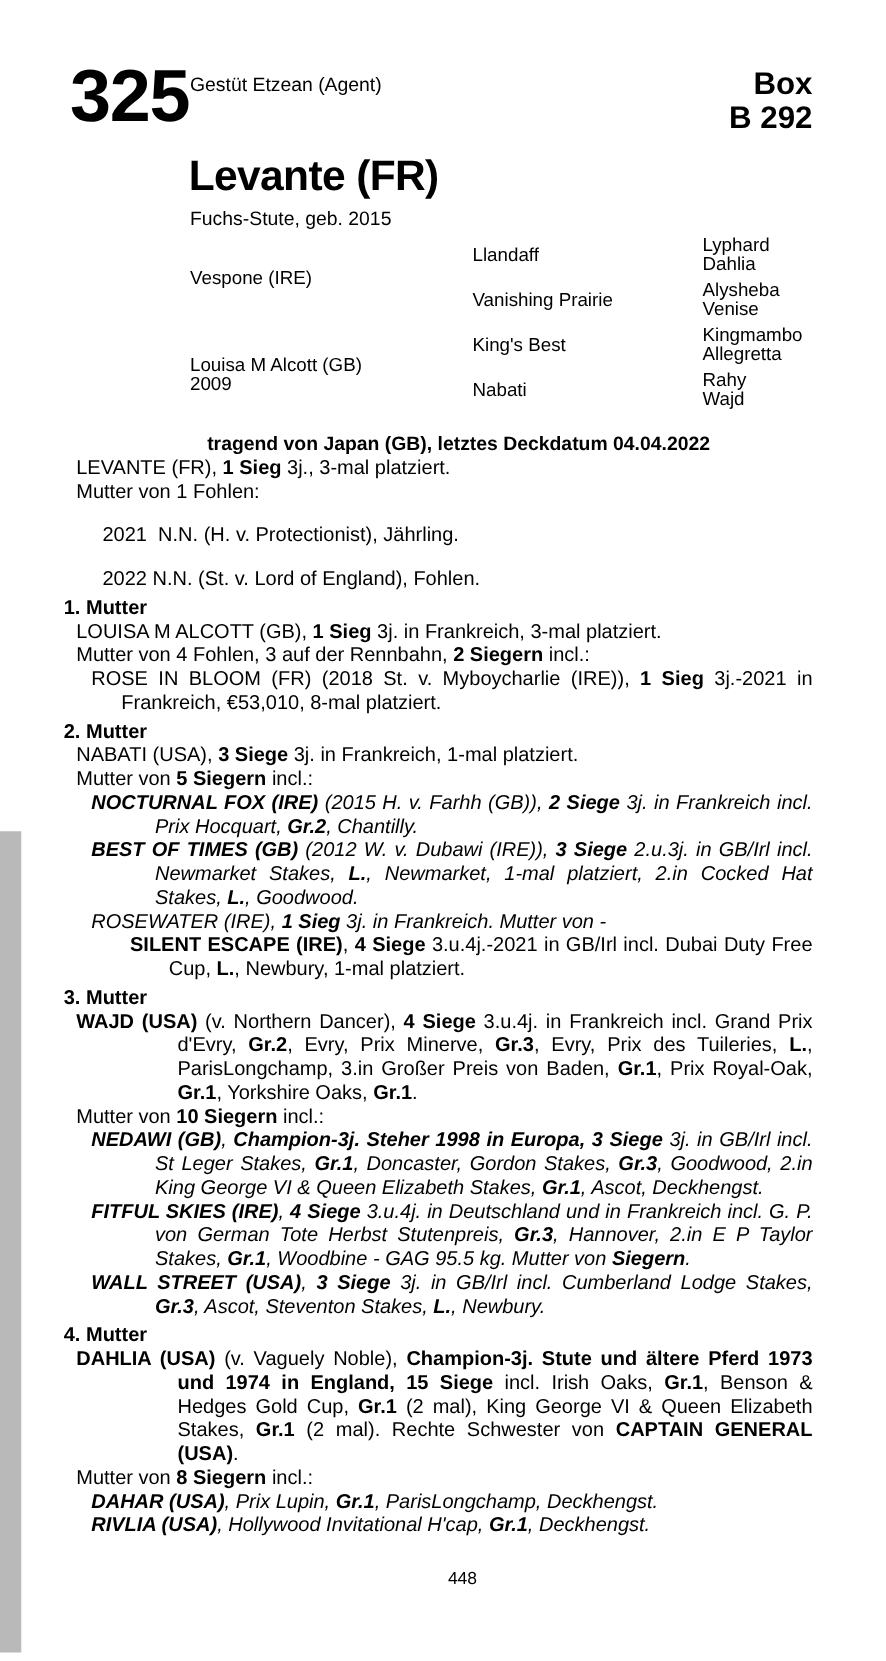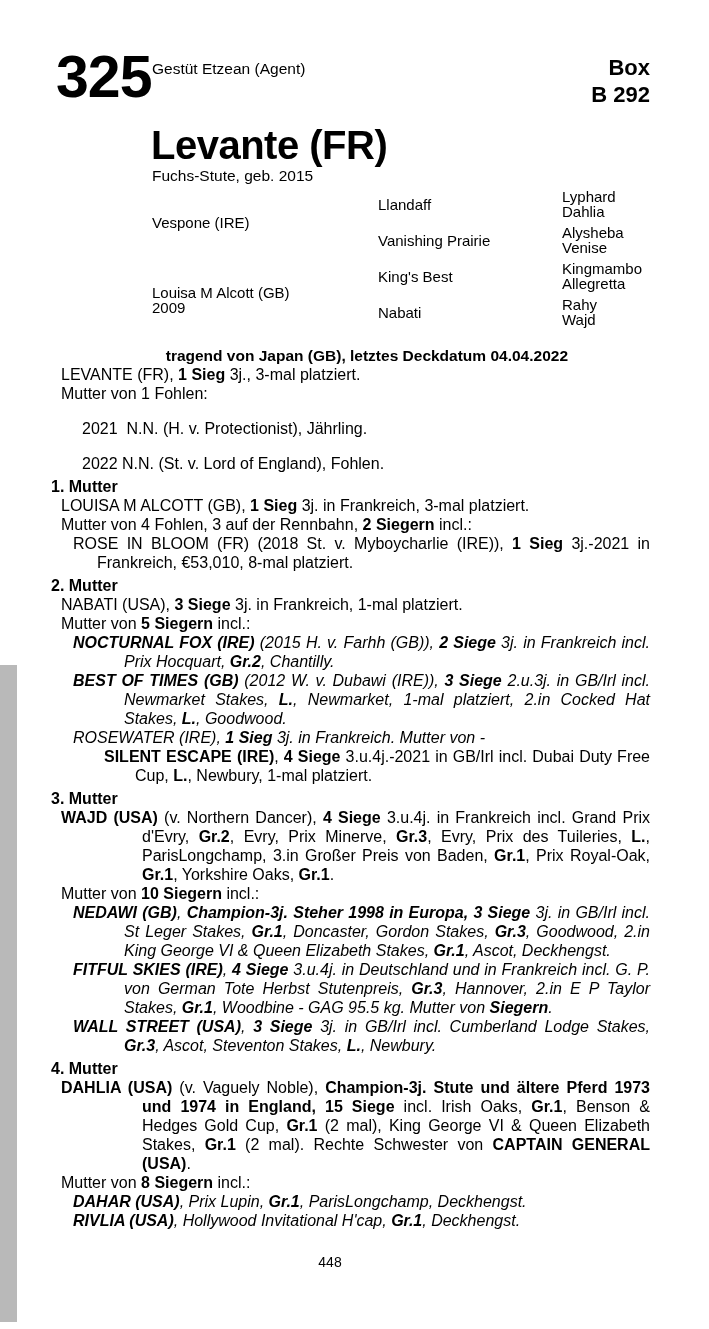--- a/index.html
+++ b/index.html
@@ -4,22 +4,22 @@
 <style>
   html,body{margin:0;padding:0;background:#ffffff;}
   body{
     width:709px;height:1329px;position:relative;overflow:hidden;
     font-family:"Liberation Sans",sans-serif;color:#000;
   }
   .abs{position:absolute;}
   
   .lot{left:56px;top:48px;font-size:59px;font-weight:bold;letter-spacing:-1px;line-height:1;}
   .consignor{left:152px;top:60px;font-size:15.5px;}
-  .boxwrap{right:59px;top:54px;text-align:right;font-weight:bold;font-size:22px;line-height:27px;}
-  .title{left:151px;top:123px;font-size:40px;font-weight:bold;letter-spacing:-0.5px;line-height:1.1;}
+  .boxwrap{right:59px;top:54px;text-align:right;font-weight:bold;font-size:25px;line-height:27px;}
+  .title{left:151px;top:123px;font-size:34px;font-weight:bold;letter-spacing:-0.5px;line-height:1.1;}
   .subtitle{left:152px;top:167px;font-size:15.5px;}
   
   .ped{
     left:152px;top:189px;display:grid;
     grid-template-columns:226px 184px 147px;
     grid-template-rows:15px 15px 6px 15px 15px 6px 15px 15px 6px 15px 15px;
     font-size:15px;line-height:15px;
   }
   .pc{display:flex;align-items:center;}
   .pc.col{flex-direction:column;align-items:flex-start;justify-content:center;padding-top:12px;}
@@ -30,21 +30,21 @@
   .bp{margin:0;text-align:justify;}
   .bh{font-weight:bold;margin-top:4px;}
   .base{margin-left:10px;}
   .foal{margin-left:31px;margin-top:16px;}
   .entry{margin-left:73px;text-indent:-51px;font-style:italic;}
   .entrysm{margin-left:46px;text-indent:-24px;}
   .entry2{margin-left:84px;text-indent:-31px;}
   .dam{margin-left:91px;text-indent:-81px;}
   
   .graybar{left:0;top:665px;width:17px;height:657px;}
-  .pageno{left:0;top:1254px;width:660px;text-align:center;font-size:14px;}
+  .pageno{left:0;top:1254px;width:660px;text-align:center;font-size:14px;padding-left:40px;}
 </style>
 </head>
 <body style="background: rgb(255, 255, 255); color: rgb(0, 0, 0);">
 
 <div>
 
   <div class="abs graybar" style="background: rgb(185, 185, 185);"></div>
 
   <div class="abs lot">325</div>
   <div class="abs consignor">Gestüt Etzean (Agent)</div>

